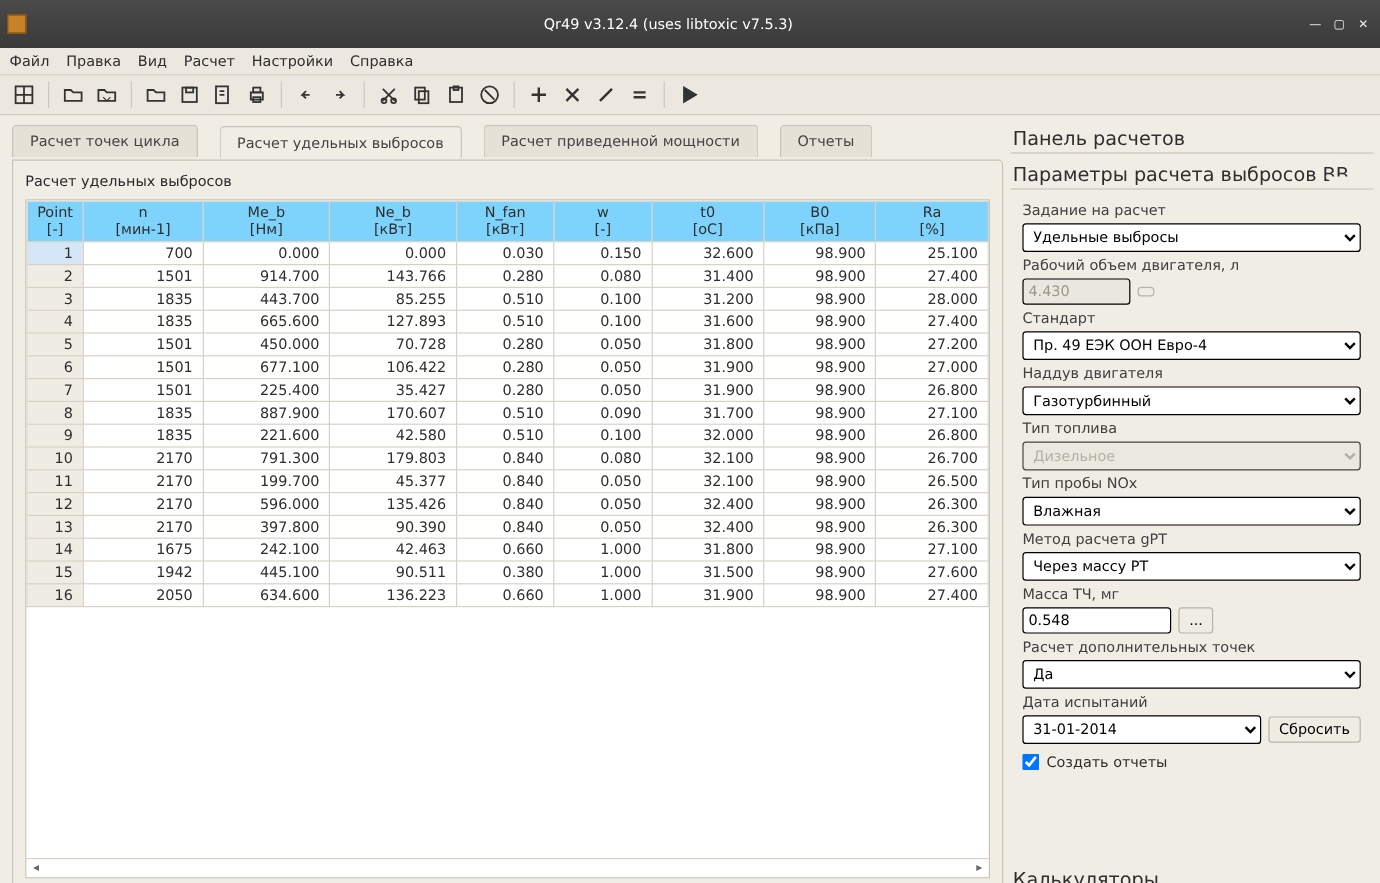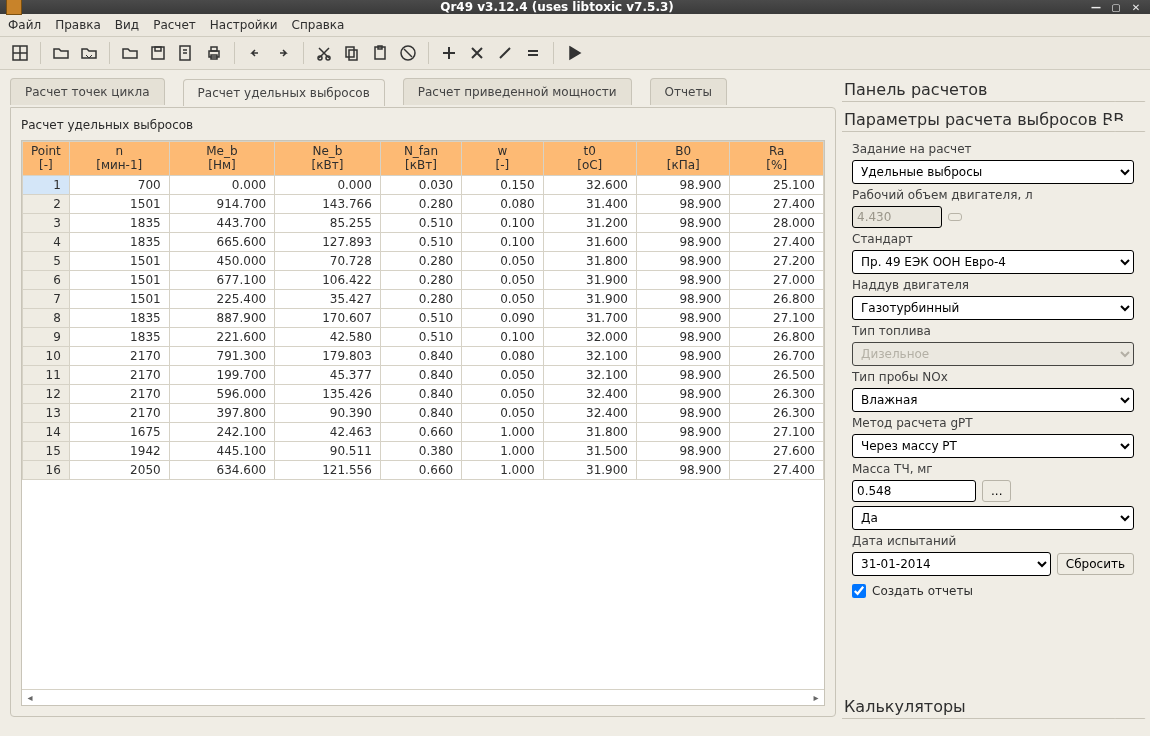--- a/index.html
+++ b/index.html
@@ -1,17 +1,17 @@
 <!DOCTYPE html>
 <html><head>
 <meta charset="utf-8">
 <style>
 * { box-sizing: border-box; margin: 0; padding: 0; }
 body { font-family: "DejaVu Sans", "Liberation Sans", sans-serif; font-size: 12px; background: #f0ede5; color: #2e2e2e; width: 1150px; height: 736px; overflow: hidden; }
-.titlebar { background: linear-gradient(#4a4a4a,#3a3a3a); color: #fff; height: 14px; display: flex; align-items: center; padding: 0 6px; font-weight: bold; }
+.titlebar { background: linear-gradient(#4a4a4a,#3a3a3a); color: #fff; height: 40px; display: flex; align-items: center; padding: 0 6px; font-weight: normal; }
 .titlebar .app-icon { width: 16px; height: 16px; background: #c8832a; border: 1px solid #7a4f10; margin-right: 8px; }
 .titlebar .title { flex: 1; text-align: center; }
 .winbtn { width: 16px; height: 14px; margin-left: 4px; display: inline-flex; align-items: center; justify-content: center; color: #eee; font-size: 10px; }
 .menubar { background: #ece8df; border-bottom: 1px solid #d0ccc0; padding: 4px 8px; display: flex; gap: 14px; }
 .menubar span { cursor: default; }
 .toolbar { background: #ece8df; border-bottom: 1px solid #d0ccc0; padding: 4px 8px; display: flex; align-items: center; gap: 4px; }
 .tool { width: 24px; height: 24px; display: inline-flex; align-items: center; justify-content: center; color: #444; }
 .tool svg { stroke: #333; fill: none; stroke-width: 1.5; }
 .tsep { width: 1px; height: 22px; background: #ccc8bc; margin: 0 4px; }
 .main { display: flex; height: calc(736px - 22px - 27px - 32px); }
@@ -19,21 +19,21 @@
 .right { width: 310px; padding: 6px 10px 6px 2px; display: flex; flex-direction: column; gap: 4px; overflow: hidden; }
 .tabs { display: flex; gap: 16px; margin-bottom: 2px; }
 .tab { padding: 6px 14px; border: 1px solid #c8c4b8; border-bottom: none; border-radius: 4px 4px 0 0; background: #e5e1d6; color: #444; margin-right: 2px; cursor: default; }
 .tab.active { background: #f0ede5; position: relative; top: 1px; }
 .tabbody { border: 1px solid #c8c4b8; border-radius: 0 4px 4px 4px; flex: 1; padding: 10px; display: flex; flex-direction: column; }
 .subtitle { margin-bottom: 8px; color: #2a2a2a; }
 .tablewrap { flex: 1; border: 1px solid #c8c4b8; background: #fff; overflow: hidden; display: flex; flex-direction: column; }
 .tablescroll { flex: 1; overflow: auto; }
 table { border-collapse: collapse; width: 100%; font-size: 12px; }
 th, td { border: 1px solid #d6d2c6; padding: 2px 8px; text-align: right; font-weight: normal; }
-th { background: #fdba74; text-align: center; line-height: 1.2; }
+th { background: #7dd3fc; text-align: center; line-height: 1.2; }
 td.rowhead { background: #efece3; text-align: right; width: 42px; }
 tr.firstrow td.rowhead { background: #d4e6f8; }
 .hscroll { height: 16px; border-top: 1px solid #d6d2c6; display: flex; align-items: center; }
 .hscroll .thumb { flex: 1; }
 .hscroll .btn { width: 16px; text-align: center; color: #666; font-size: 10px; }
 .panel-title { font-size: 16px; padding: 4px 2px 2px; border-bottom: 1px solid #c8c4b8; position: relative; }
 .panel-title::after { content: ""; position: absolute; right: 0; bottom: -1px; width: 30px; height: 10px; border-bottom: 1px solid #c8c4b8; transform: skewX(45deg); background: #f0ede5; }
 .form { padding: 6px 6px 2px 10px; display: flex; flex-direction: column; gap: 4px; }
 .form label { font-size: 12px; color: #404040; }
 select, input[type=text] { width: 100%; font-size: 12px; padding: 3px 4px; background: #fff; border: 1px solid #000000; border-radius: 3px; font-family: inherit; }
@@ -362,21 +362,21 @@
                   <td>0.380</td>
                   <td>1.000</td>
                   <td>31.500</td>
                   <td>98.900</td>
                   <td>27.600</td>
                 </tr>
                 <tr>
                   <td class="rowhead">16</td>
                   <td>2050</td>
                   <td>634.600</td>
-                  <td>121.556</td>
+                  <td>136.223</td>
                   <td>0.660</td>
                   <td>1.000</td>
                   <td>31.900</td>
                   <td>98.900</td>
                   <td>27.400</td>
                 </tr>
               </tbody>
           </table>
         </div>
         <div class="hscroll">
@@ -415,20 +415,21 @@
 
       <label>Метод расчета gPT</label>
       <select><option>Через массу PT</option></select>
 
       <label>Масса ТЧ, мг</label>
       <div class="row">
         <input type="text" style="width: 124px;" value="0.548">
         <button class="btn-small">...</button>
       </div>
 
+      <label>Расчет дополнительных точек</label>
       <select><option>Да</option></select>
 
       <label>Дата испытаний</label>
       <div class="row">
         <select style="flex:1"><option>31-01-2014</option></select>
         <button class="btn-small">Сбросить</button>
       </div>
 
       <div class="chk">
         <input type="checkbox" checked="" style="">

